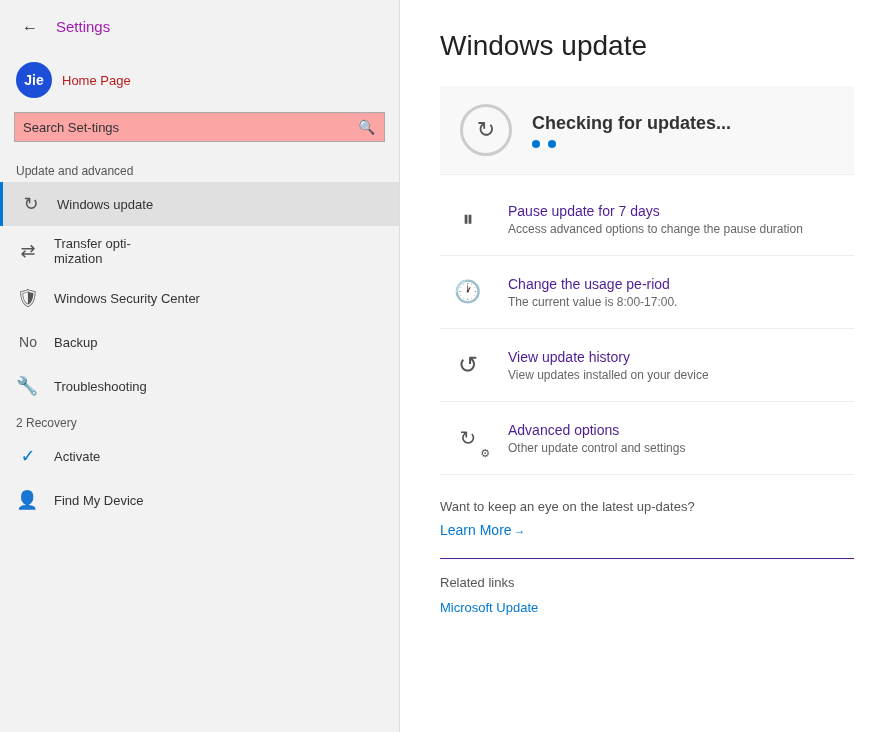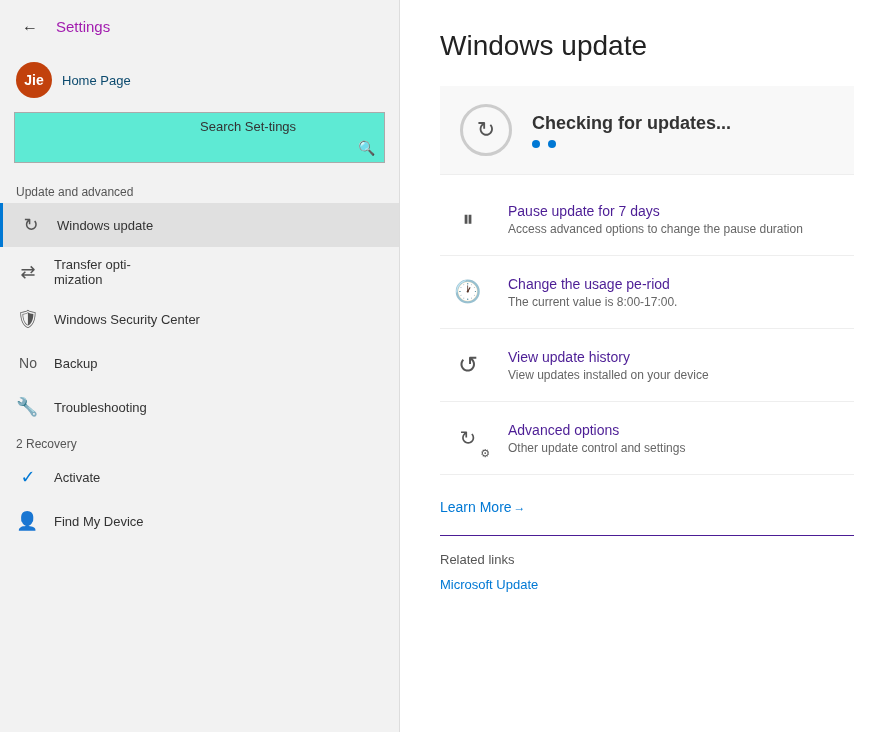--- a/index.html
+++ b/index.html
@@ -51,43 +51,42 @@
       display: flex;
       align-items: center;
       padding: 10px 16px 8px 16px;
       gap: 10px;
     }
 
     .user-avatar {
       width: 36px;
       height: 36px;
       border-radius: 50%;
-      background: #c2410c;
+      background: #1d4ed8;
       display: flex;
       align-items: center;
       justify-content: center;
       color: white;
       font-size: 14px;
       font-weight: 600;
     }
 
     .user-home {
       font-size: 13px;
-      color: #0c4a6e;
+      color: #b91c1c;
     }
 
     .search-box {
       margin: 6px 14px 14px 14px;
       display: flex;
-      align-items: flex-end;
-      background: #5eead4;
+      align-items: center;
+      background: #fca5a5;
       border: 1px solid #aaa;
       padding: 6px 8px;
       gap: 6px;
-      flex-direction: column;
     }
 
     .search-input {
       border: none;
       outline: none;
       font-size: 13px;
       flex: 1;
       background: transparent;
       color: #333;
       font-family: 'Segoe UI', sans-serif;
@@ -397,20 +396,21 @@
       <span style="display:block;">↻</span>
       <span style="position:absolute;bottom:-2px;right:-2px;font-size:11px;">⚙</span>
     </div>
     <div class="option-text">
       <span class="option-title">Advanced options</span>
       <span class="option-desc">Other update control and settings</span>
     </div>
   </div>
 
   <div class="learn-more-section">
+    <p class="learn-more-text">Want to keep an eye on the latest up-dates?</p>
     <a class="learn-more-link" href="#">
       <span>Learn More</span>
       <span class="link-arrow">→</span>
     </a>
   </div>
 
   <div class="related-links">
     <div class="related-title">Related links</div>
     <a class="related-link" href="#">Microsoft Update</a>
   </div>

